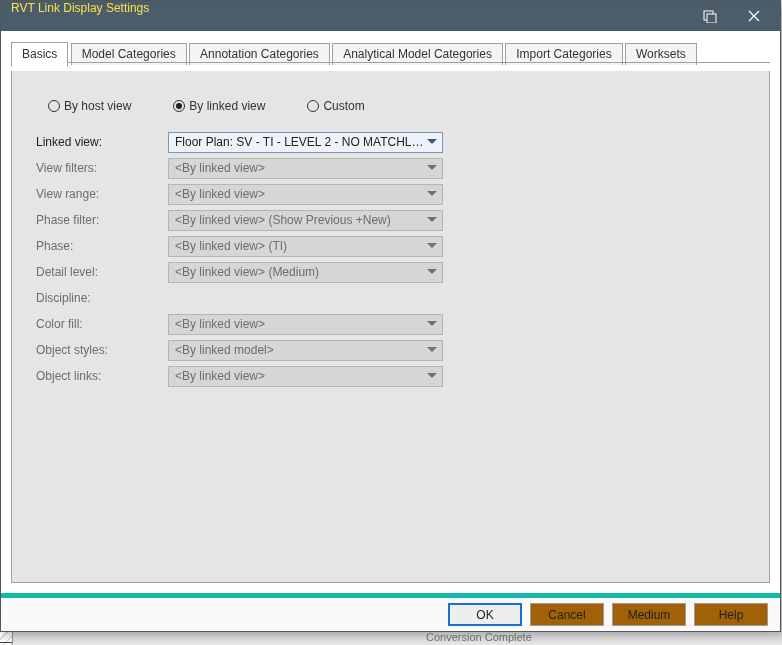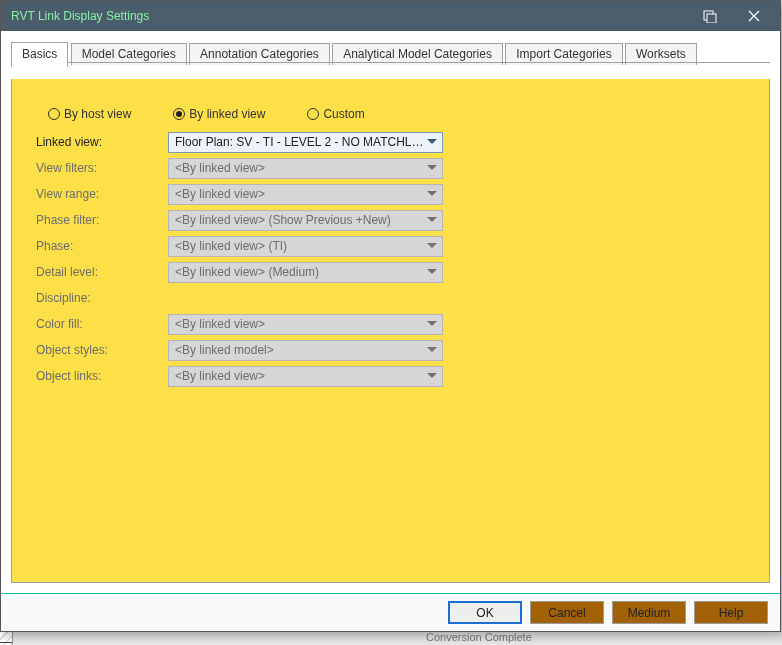--- a/index.html
+++ b/index.html
@@ -47,36 +47,36 @@
     height:632px;
     background:#fff;
     border:1px solid #555;
     box-shadow: 4px 4px 10px rgba(0,0,0,.3);
     display:flex;
     flex-direction:column;
   }
   .titlebar{
     height:30px;
     background:#4b5c6b;
-    color:#86efac;
-    display:flex;
-    align-items:center;
+    color:#fde047;
+    display:flex;
+    align-items:flex-start;
     padding:0 4px 0 10px;
     font-size:12px;
   }
   .titlebar .title{ flex:1; }
   .titlebar .tbtn{
     width:44px; height:30px;
     display:flex; align-items:center; justify-content:center;
     color:#fff;
   }
   .titlebar svg { display:block; }
 
   .tabstrip-wrap{
-    padding: 10px 10px 16px 10px;
+    padding: 10px 10px 8px 10px;
   }
   .tabstrip{
     position:relative;
     height:22px;
   }
   .tabstrip:after{
     content:"";
     position:absolute;
     left:0; right:0; bottom:0;
     height:1px;
@@ -101,21 +101,21 @@
     border-bottom:1px solid #fff;
     padding-top:4px;
     padding-bottom:5px;
     bottom:-1px;
   }
   .tabcontent{
     flex:1;
     margin:0 10px 10px 10px;
     border:1px solid #a0a0a0;
     border-top:none;
-    background:#fde047;
+    background:#e5e5e5;
     position:relative;
   }
 
   .radios{
     position:absolute;
     top:28px; left:36px;
     display:flex;
     gap:42px;
     align-items:center;
   }
@@ -131,21 +131,21 @@
   }
   .radio.sel .circle:after{
     content:"";
     position:absolute;
     left:2px;top:2px;width:6px;height:6px;border-radius:50%;
     background:#222;
   }
 
   .form{
     position:absolute;
-    top:50px; left:24px; right:24px;
+    top:58px; left:24px; right:24px;
   }
   .row{
     display:flex;
     height:26px;
     align-items:center;
     margin-bottom:0;
   }
   .row .lbl{
     width:132px;
     color:#6d6d6d;
@@ -177,21 +177,21 @@
   .dd .caret svg path{ fill:#6f6f6f; }
   .row.enabled .dd .caret svg path{ fill:#3a5a7a; }
 
   .buttons{
     height:38px;
     display:flex;
     align-items:center;
     justify-content:flex-end;
     gap:8px;
     padding:0 12px;
-    border-top:1px solid #14b8a6;
+    border-top:5px solid #14b8a6;
     background:#fafafa;
   }
   .btn{
     width:74px; height:23px;
     border:1px solid #9c9c9c;
     background:#a16207;
     font-size:12px;
     display:flex; align-items:center; justify-content:center;
     color:#222;
   }

